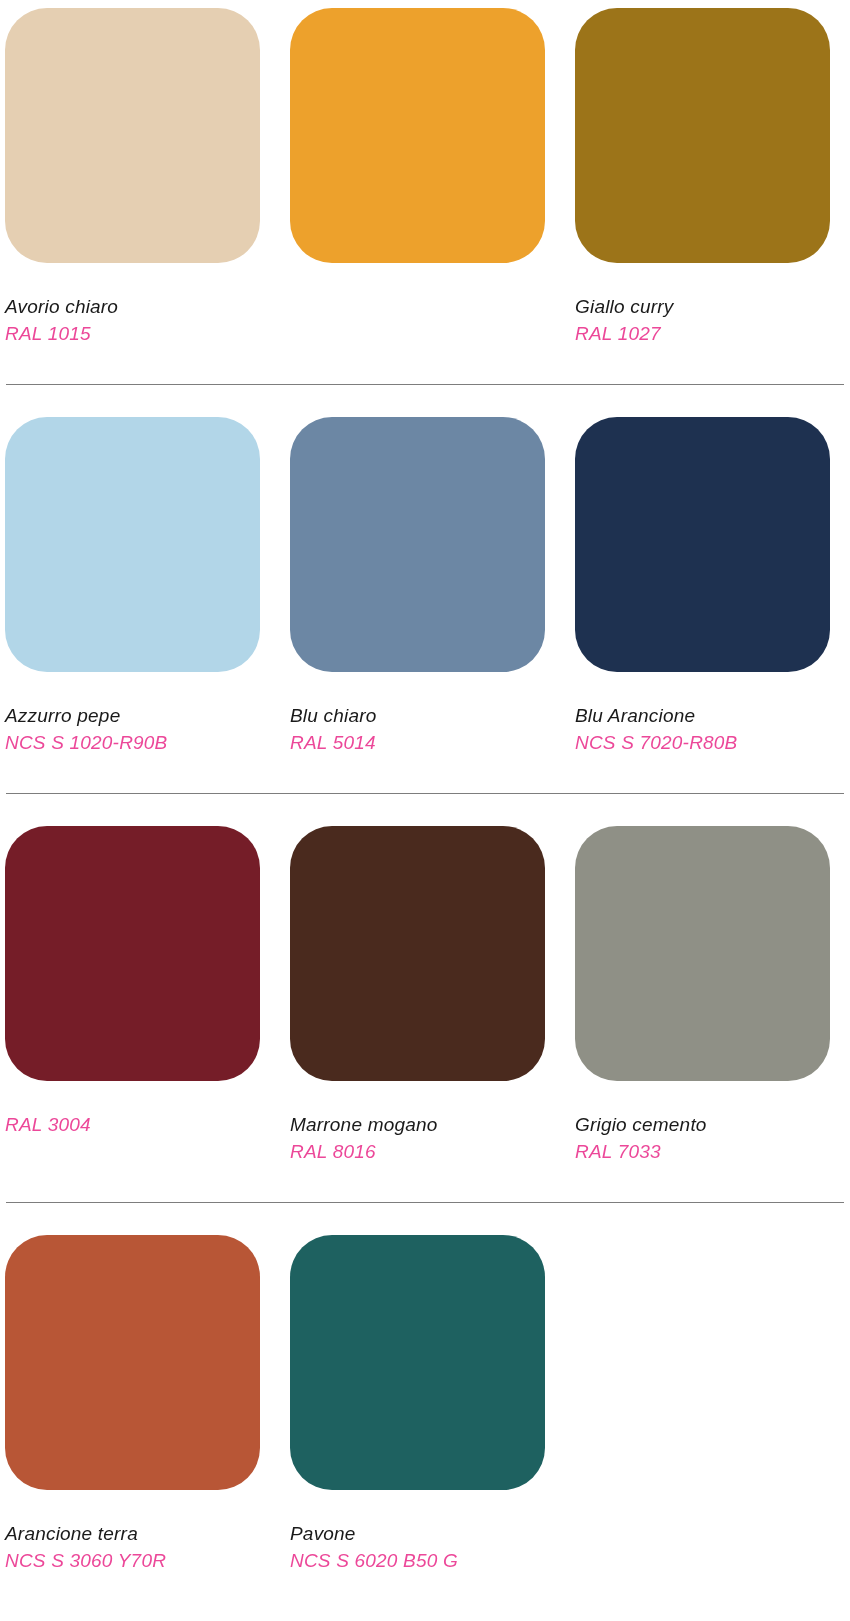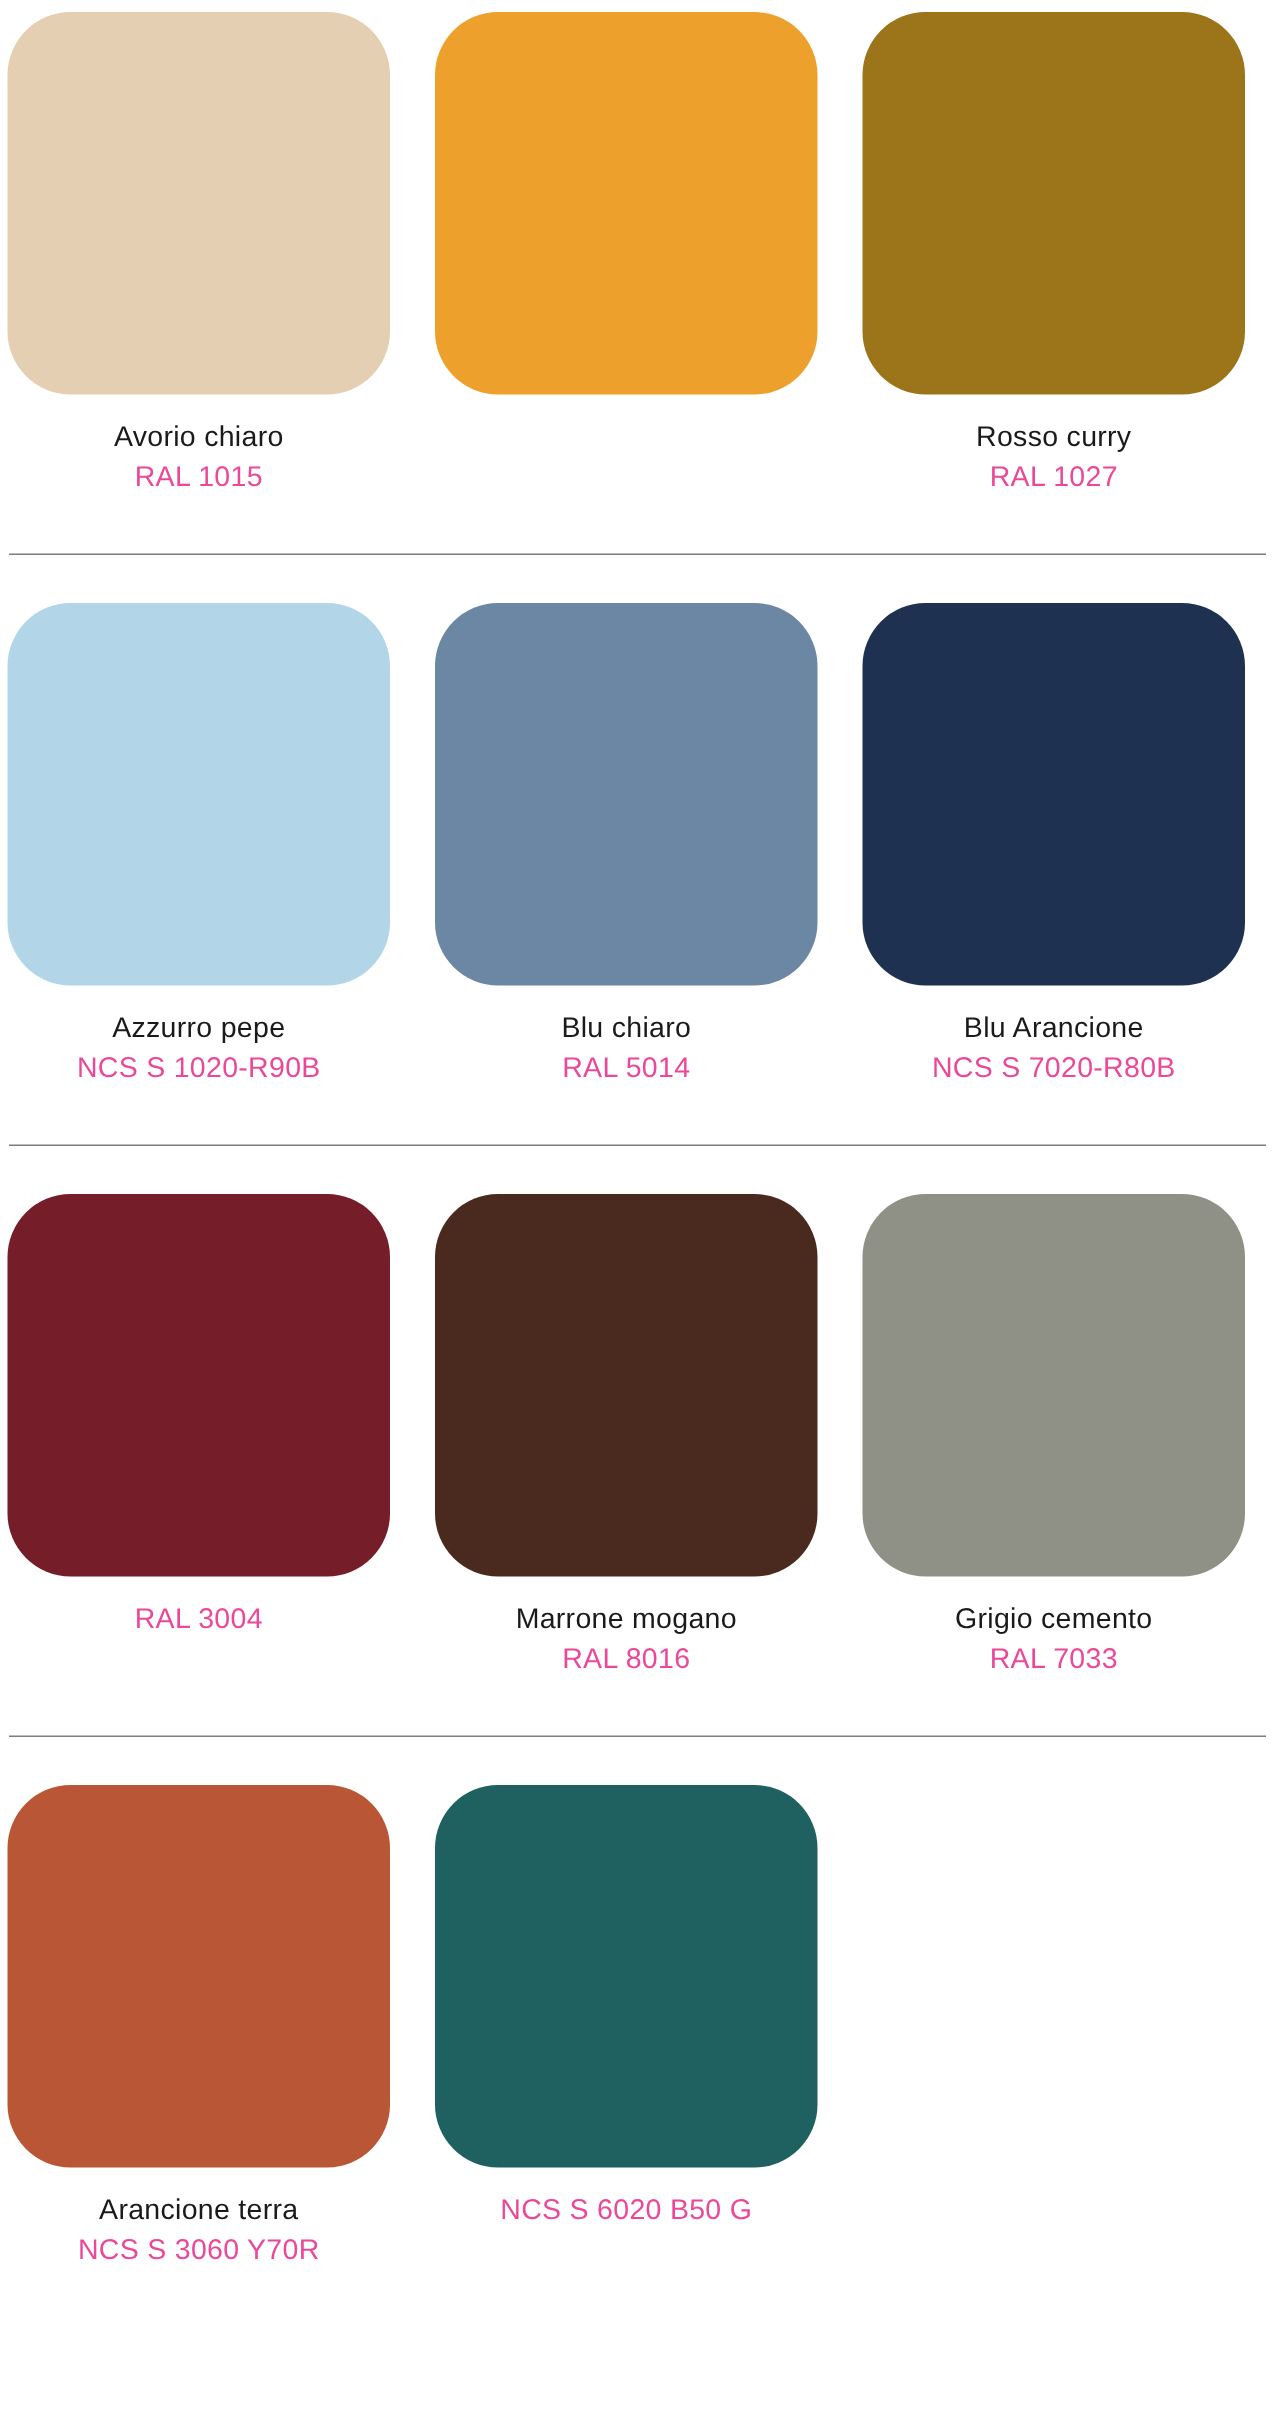--- a/index.html
+++ b/index.html
@@ -38,23 +38,24 @@
     align-items: center;
   }
   .swatch-chip {
     width: 255px;
     height: 255px;
     border-radius: 42px;
     display: block;
   }
   .swatch-caption {
     width: 255px;
-    text-align: center;
-    padding-top: 16px;
+    text-align: left;
+    padding-top: 31px;
     line-height: 1.42;
+    font-style: italic;
   }
   .swatch-name {
     display: block;
     font-size: 19px;
     letter-spacing: 0.2px;
     color: #1a1a1a;
   }
   .swatch-code {
     display: block;
     font-size: 19px;
@@ -85,21 +86,21 @@
           <span class="swatch-name">Avorio chiaro</span>
           <span class="swatch-code">RAL 1015</span>
         </span>
       </div>
       <div class="swatch-cell">
         <span class="swatch-chip" style="background-color: rgb(237, 161, 44);"></span>
       </div>
       <div class="swatch-cell">
         <span class="swatch-chip" style="background-color: rgb(156, 116, 25);"></span>
         <span class="swatch-caption">
-          <span class="swatch-name">Rosso curry</span>
+          <span class="swatch-name">Giallo curry</span>
           <span class="swatch-code">RAL 1027</span>
         </span>
       </div>
     </div>
   </div>
 
   <div class="row-spacer-top"></div>
   <div class="row-divider" style="background-color: rgb(125, 125, 125);"></div>
   <div class="row-spacer-bottom"></div>
 
@@ -167,18 +168,19 @@
       <div class="swatch-cell">
         <span class="swatch-chip" style="background-color: rgb(184, 86, 54);"></span>
         <span class="swatch-caption">
           <span class="swatch-name">Arancione terra</span>
           <span class="swatch-code">NCS S 3060 Y70R</span>
         </span>
       </div>
       <div class="swatch-cell">
         <span class="swatch-chip" style="background-color: rgb(30, 97, 96);"></span>
         <span class="swatch-caption">
+          <span class="swatch-name">Pavone</span>
           <span class="swatch-code">NCS S 6020 B50 G</span>
         </span>
       </div>
     </div>
   </div>
 </div>
 
 </body></html>

